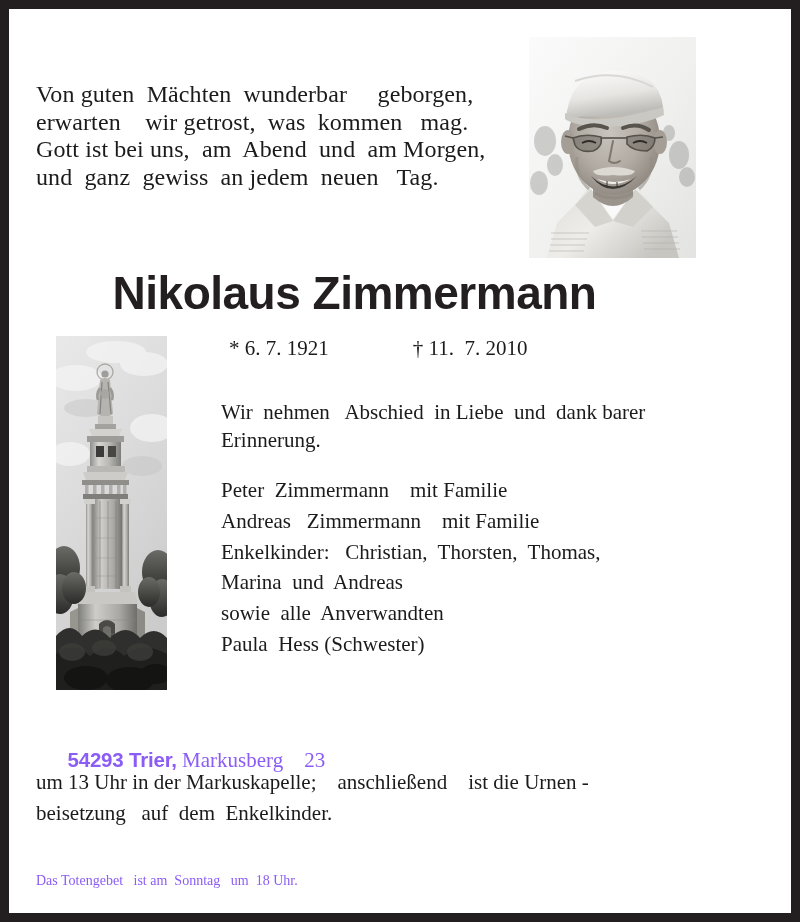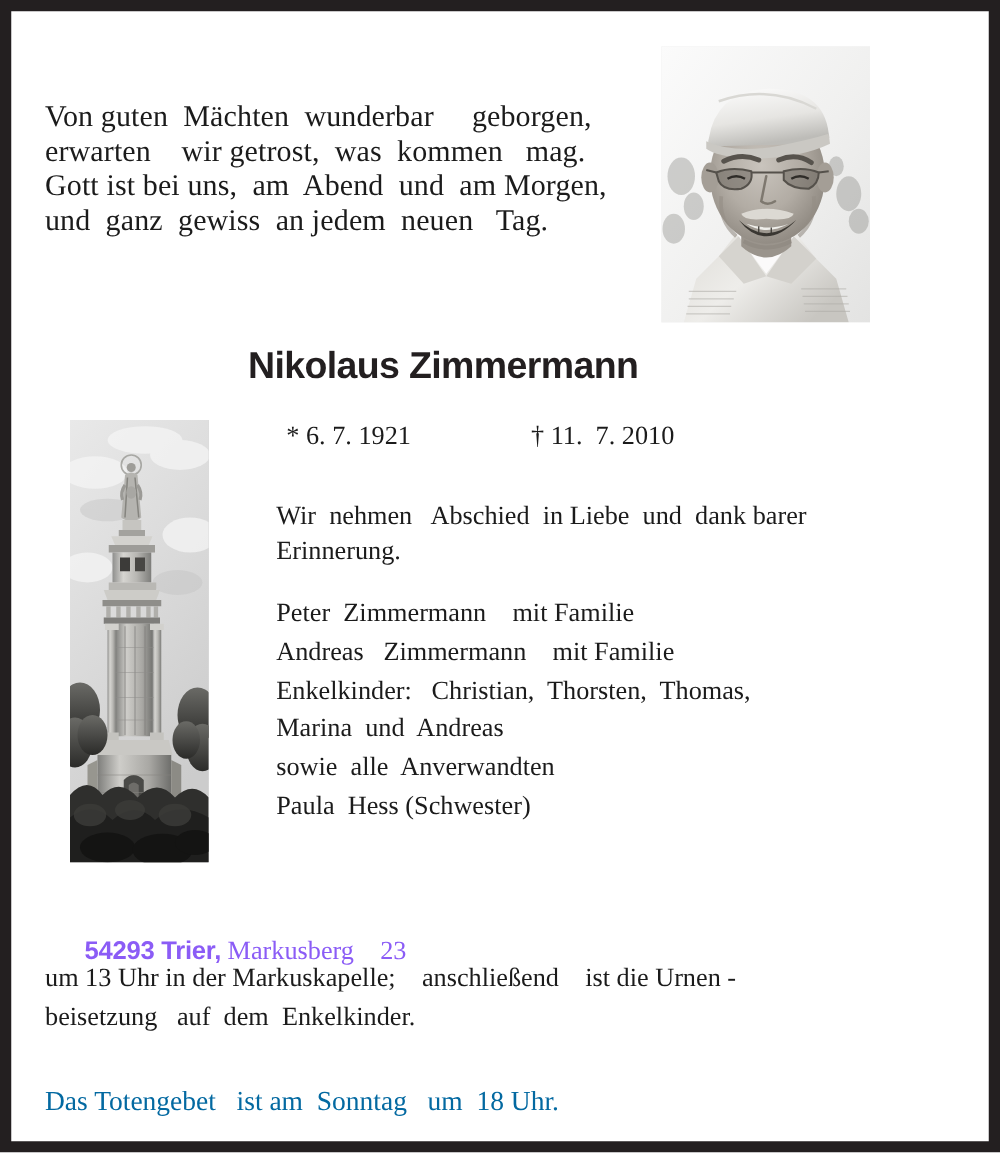--- a/index.html
+++ b/index.html
@@ -57,40 +57,39 @@
 
   
   .deceased-name {
     position: absolute;
     left: 0;
     top: 258px;
     width: 675px;
     text-align: center;
     font-family: "Liberation Sans", "DejaVu Sans", sans-serif;
     font-weight: bold;
-    font-size: 30px;
+    font-size: 46px;
     line-height: 52px;
     letter-spacing: -0.5px;
     color: #231f20;
     padding-left: 16px;
     box-sizing: border-box;
   }
 
   
   .dates {
     position: absolute;
     left: 220px;
     top: 326px;
     width: 420px;
     font-size: 21px;
     line-height: 26px;
     color: #1b1b1b;
     display: flex;
     justify-content: flex-start;
-    gap: 12px;
   }
   .dates .birth { white-space: pre; }
   .dates .death { white-space: pre; margin-left: 84px; }
 
   
   .monument {
     position: absolute;
     left: 47px;
     top: 327px;
     width: 111px;
@@ -151,23 +150,23 @@
     line-height: 30.5px;
     color: #1b1b1b;
   }
   .service .sline { display: block; white-space: pre; }
 
   .prayer {
     position: absolute;
     left: 27px;
     top: 858px;
     width: 700px;
-    font-size: 22px;
+    font-size: 14px;
     line-height: 28px;
-    color: #0369a1;
+    color: #8b5cf6;
     white-space: pre;
   }
 </style>
 </head>
 <body>
 
 <div id="notice">
   <div id="paper">
 
     <div class="poem">

